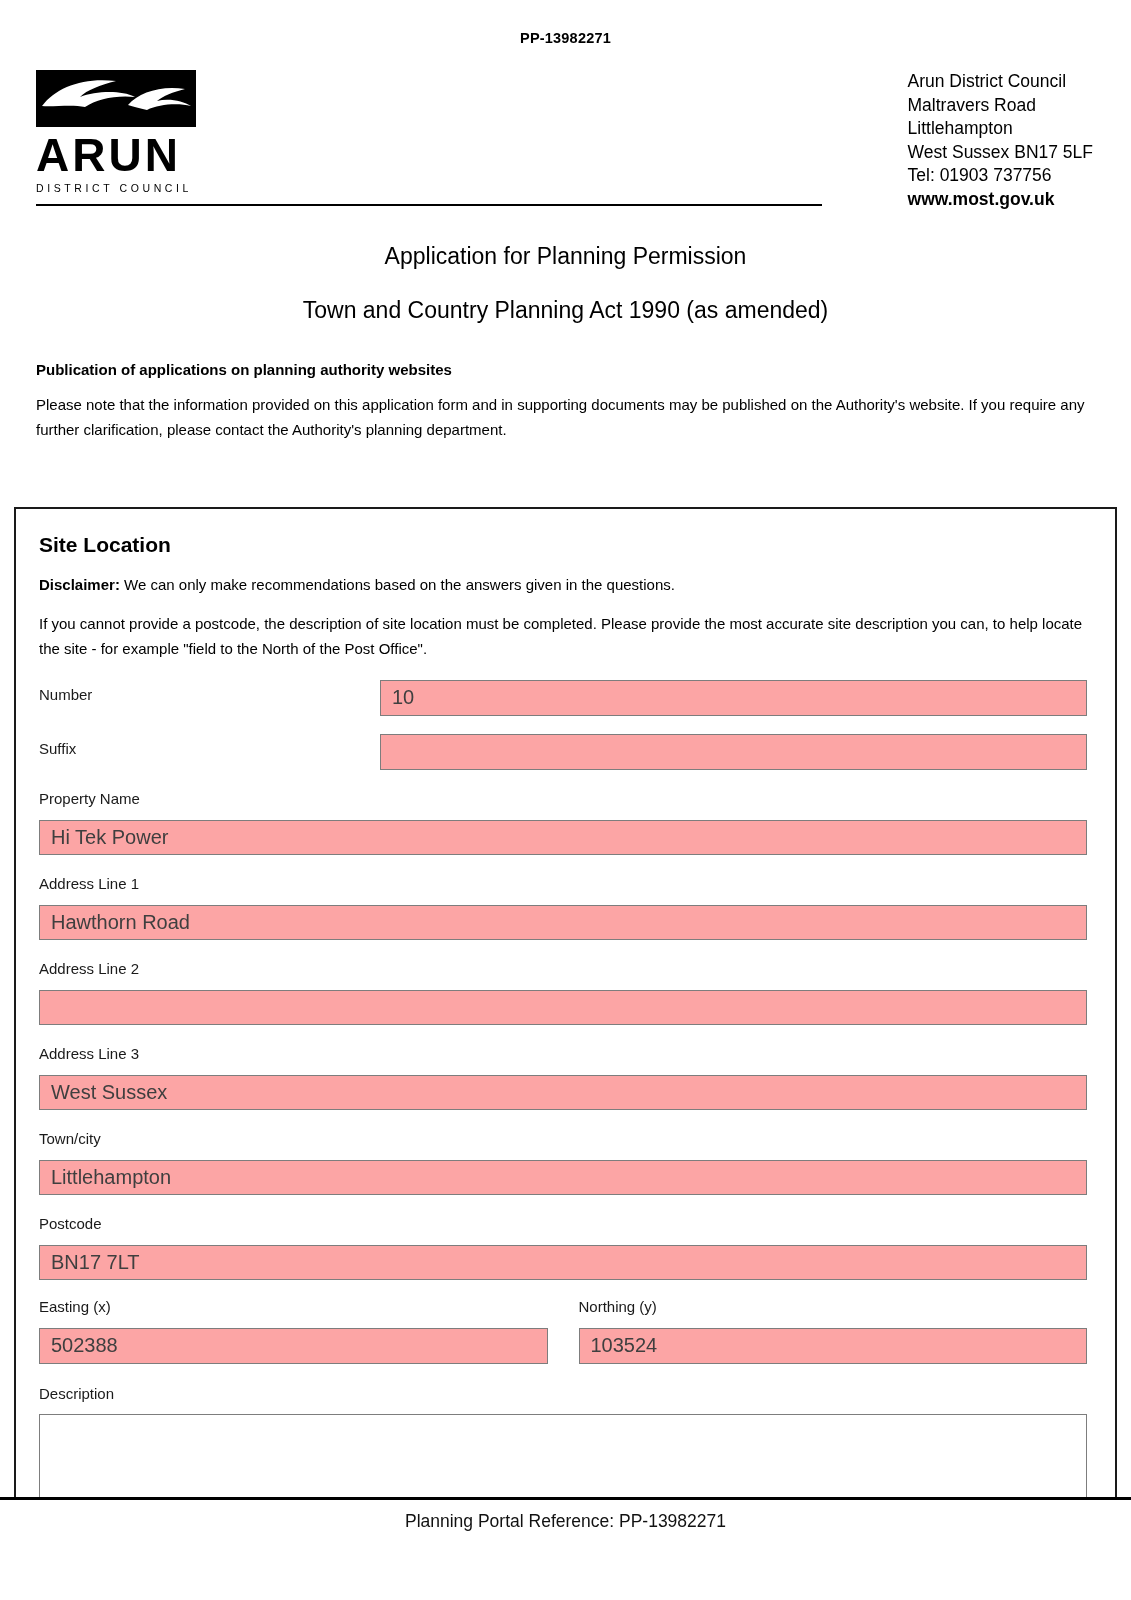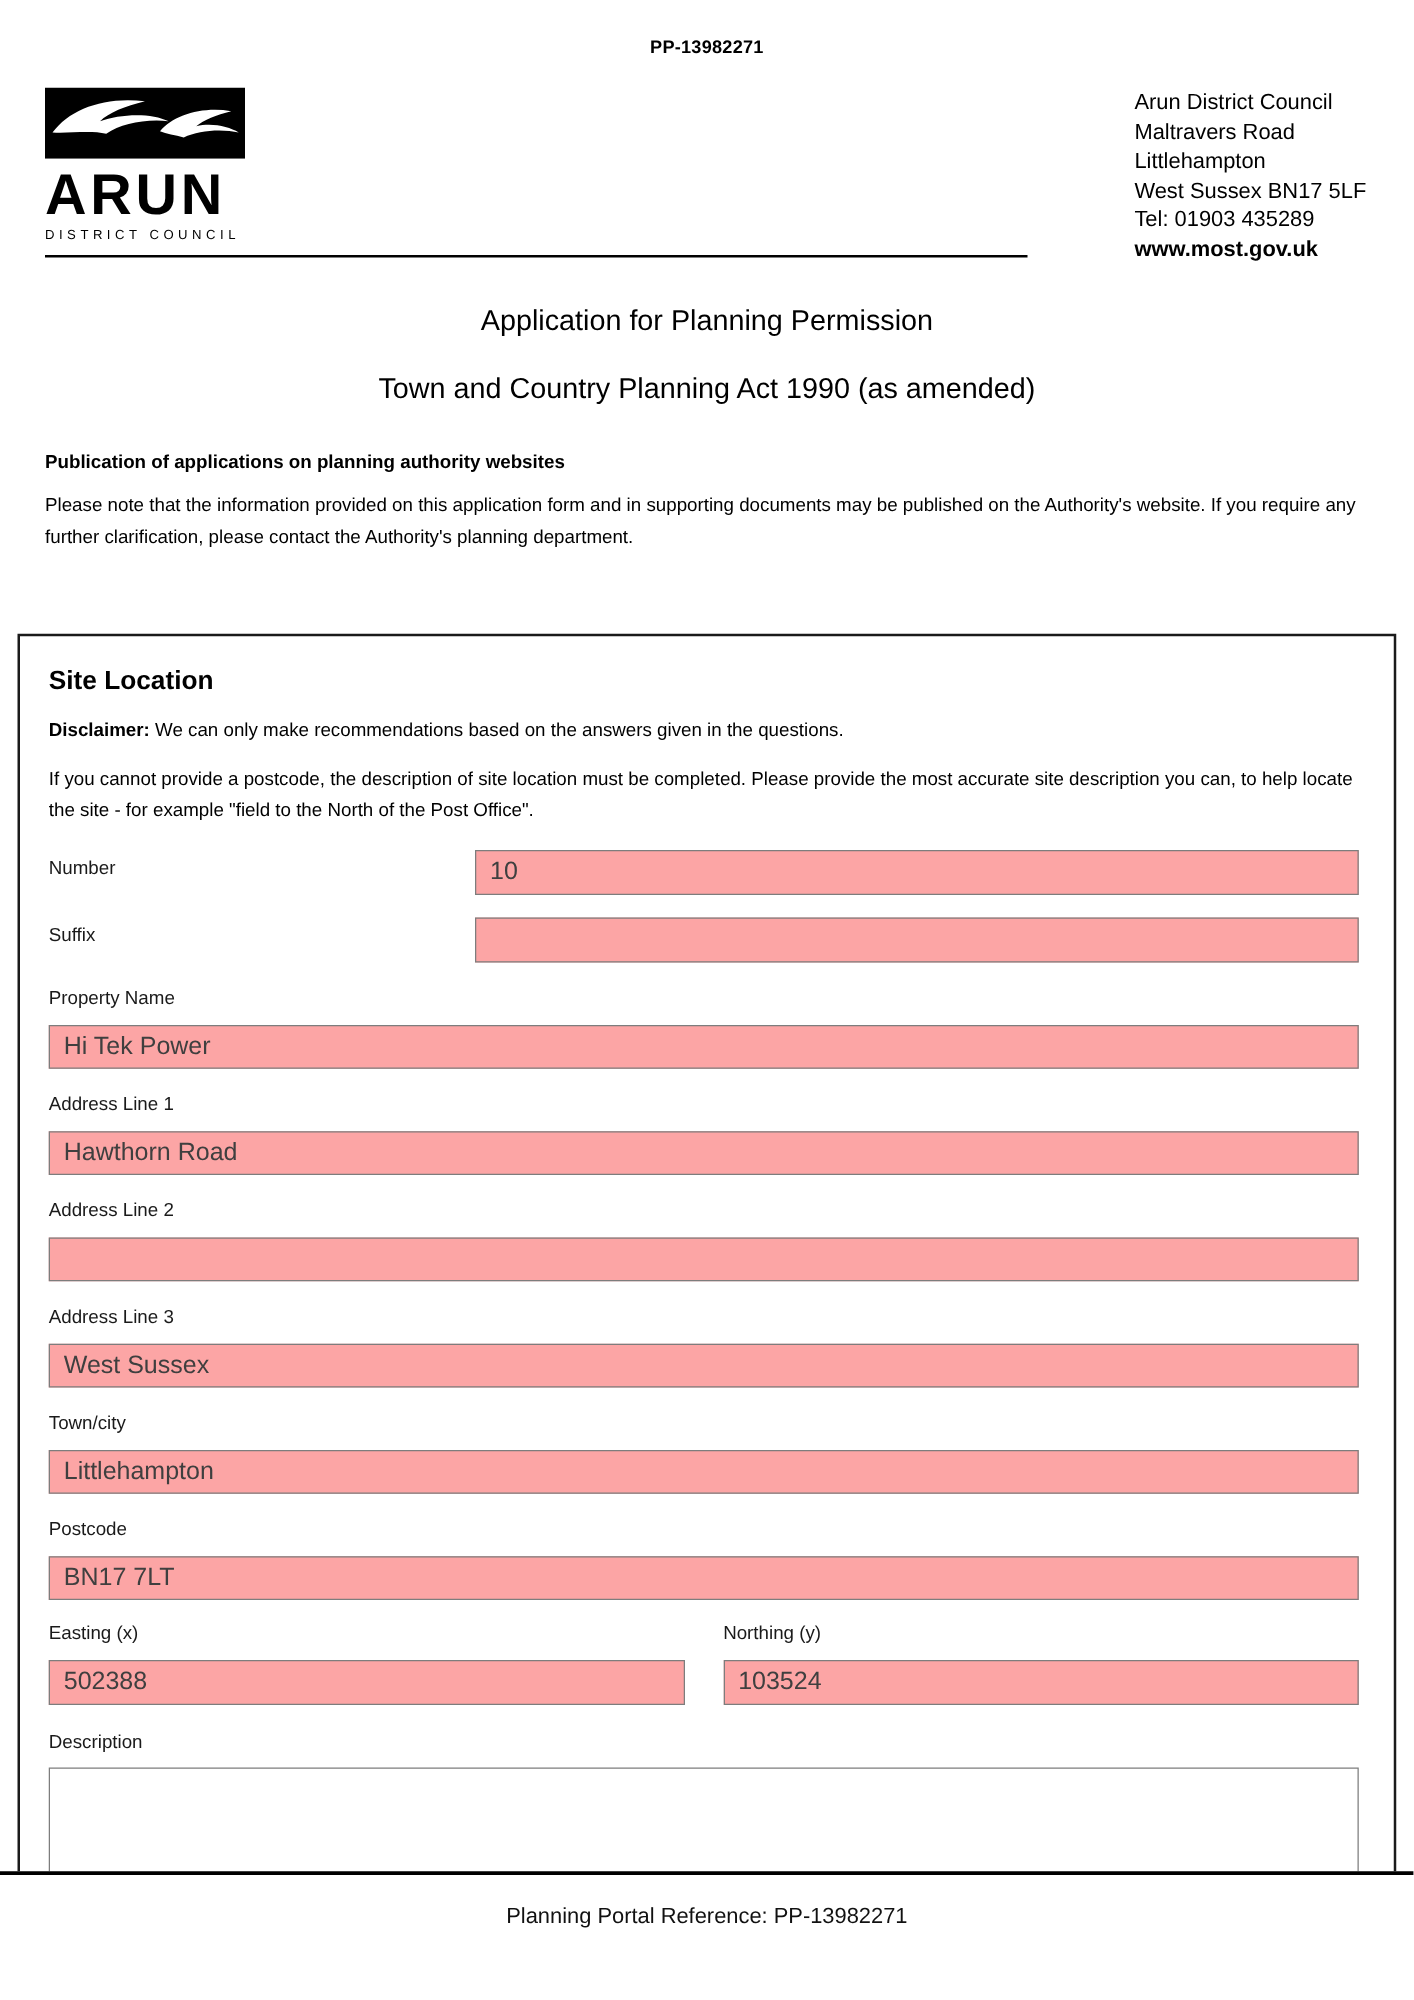--- a/index.html
+++ b/index.html
@@ -61,21 +61,21 @@
   .desc-field .field-label { display: block; margin-bottom: 12px; }
   .desc-textarea {
     width: 100%; height: 130px; border: 1px solid #7d7d7d; resize: none;
     font-family: "Liberation Sans", sans-serif; font-size: 15px; color: #3f3f3f; padding: 8px 11px; outline: none;
   }
 
   
   .footer {
     position: absolute; left: 0; right: 0; bottom: 0; height: 103px;
     background: #fff; border-top: 3px solid #000; z-index: 5;
-    text-align: center; padding-top: 22px; font-size: 17.5px; color: #111;
+    text-align: center; padding-top: 11px; font-size: 17.5px; color: #111;
   }
 </style>
 </head>
 <body>
 
 <div class="page">
   <div class="content">
 
     <div class="ref">PP-13982271</div>
 
@@ -87,21 +87,21 @@
           <path fill="#fff" d="M92 35 C103 22 126 15 149 19 C137 22 127 26 121 31 C133 28 147 31 155 36 C142 33 123 34 111 40 C104 38 97 37 92 35 Z"></path>
         </svg>
         <div class="logo-name">ARUN</div>
         <div class="logo-sub">DISTRICT COUNCIL</div>
       </div>
       <div class="council-address">
         <div>Arun District Council</div>
         <div>Maltravers Road</div>
         <div>Littlehampton</div>
         <div>West Sussex BN17 5LF</div>
-        <div>Tel: 01903 435289</div>
+        <div>Tel: 01903 737756</div>
         <div class="website">www.most.gov.uk</div>
       </div>
       <div class="header-rule"></div>
     </div>
 
     <div class="title1">Application for Planning Permission</div>
     <div class="title2">Town and Country Planning Act 1990 (as amended)</div>
 
     <div class="pub-heading">Publication of applications on planning authority websites</div>
     <div class="pub-body">Please note that the information provided on this application form and in supporting documents may be published on the Authority's website. If you require any further clarification, please contact the Authority's planning department.</div>

